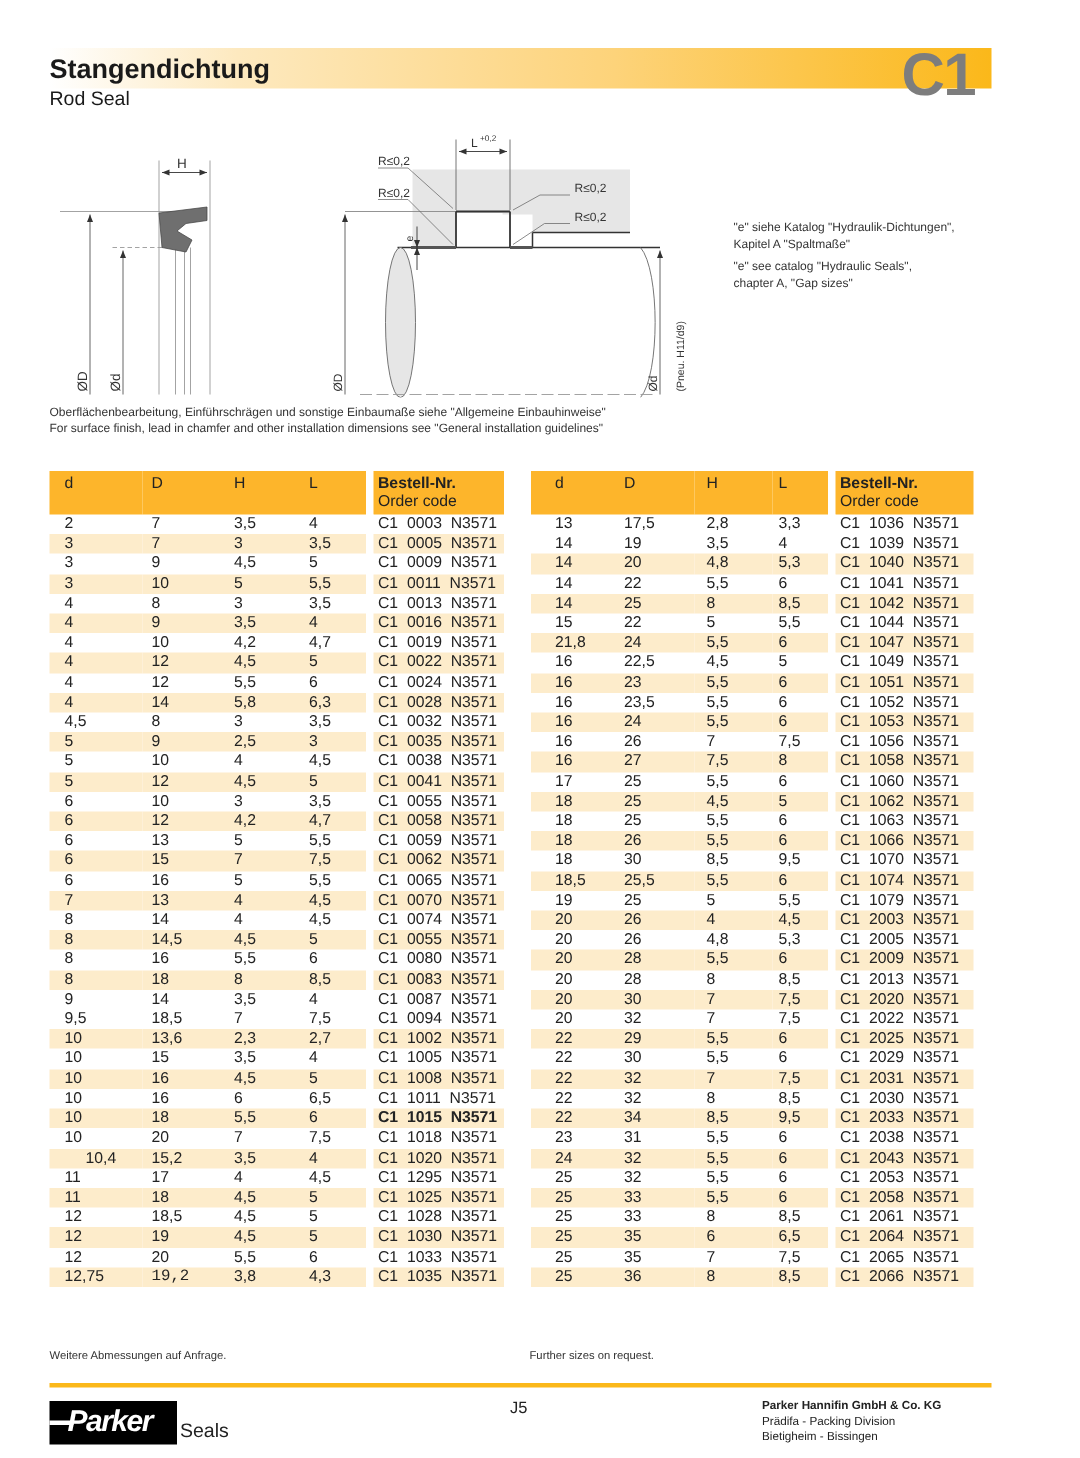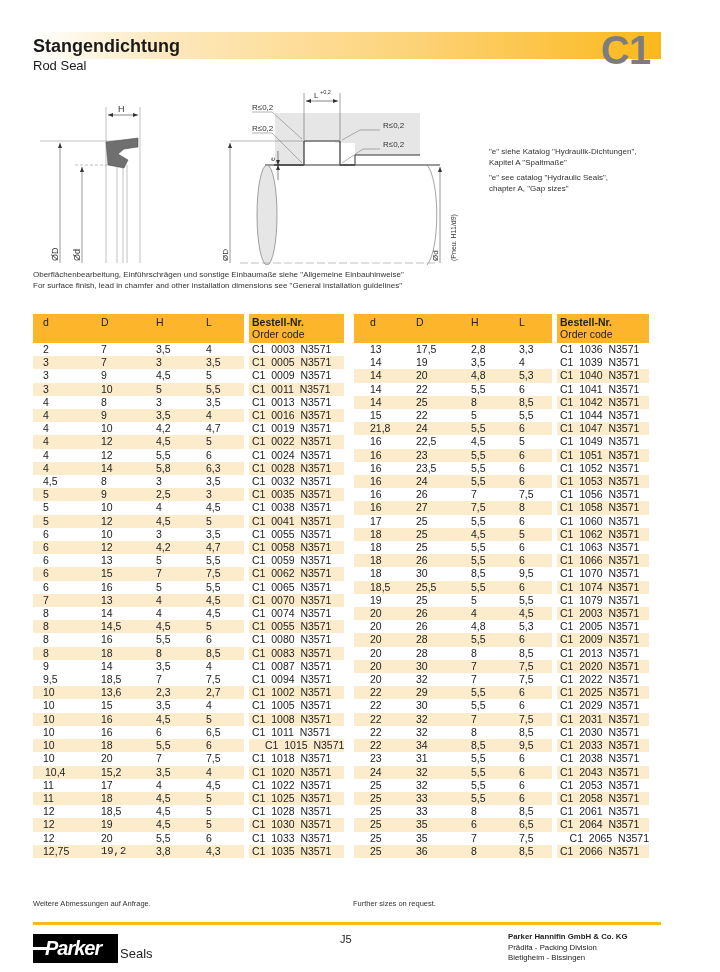--- a/index.html
+++ b/index.html
@@ -393,45 +393,45 @@
         <td style="padding-left: 0px;">6,5</td>
         <td class="gap"></td>
         <td style="padding-left: 3px; white-space: pre;">C1  1011  N3571</td>
       </tr>
       <tr class="alt">
         <td style="padding-left: 10px;">10</td>
         <td style="padding-left: 6px;">18</td>
         <td style="padding-left: 4px;">5,5</td>
         <td style="padding-left: 0px;">6</td>
         <td class="gap"></td>
-        <td style="padding-left: 16px; white-space: pre;">C1  1015  N3571</td>
+        <td style="padding-left: 3px; white-space: pre; font-weight: bold;">C1  1015  N3571</td>
       </tr>
       <tr>
         <td style="padding-left: 10px;">10</td>
         <td style="padding-left: 6px;">20</td>
         <td style="padding-left: 4px;">7</td>
         <td style="padding-left: 0px;">7,5</td>
         <td class="gap"></td>
         <td style="padding-left: 3px; white-space: pre;">C1  1018  N3571</td>
       </tr>
       <tr class="alt">
-        <td style="padding-left: 12px;">10,4</td>
+        <td style="padding-left: 24px;">10,4</td>
         <td style="padding-left: 6px;">15,2</td>
         <td style="padding-left: 4px;">3,5</td>
         <td style="padding-left: 0px;">4</td>
         <td class="gap"></td>
         <td style="padding-left: 3px; white-space: pre;">C1  1020  N3571</td>
       </tr>
       <tr>
         <td style="padding-left: 10px;">11</td>
         <td style="padding-left: 6px;">17</td>
         <td style="padding-left: 4px;">4</td>
         <td style="padding-left: 0px;">4,5</td>
         <td class="gap"></td>
-        <td style="padding-left: 3px; white-space: pre;">C1  1022  N3571</td>
+        <td style="padding-left: 3px; white-space: pre;">C1  1295  N3571</td>
       </tr>
       <tr class="alt">
         <td style="padding-left: 10px;">11</td>
         <td style="padding-left: 6px;">18</td>
         <td style="padding-left: 4px;">4,5</td>
         <td style="padding-left: 0px;">5</td>
         <td class="gap"></td>
         <td style="padding-left: 3px; white-space: pre;">C1  1025  N3571</td>
       </tr>
       <tr>
@@ -787,21 +787,21 @@
         <td style="padding-left: 4px;">6,5</td>
         <td class="gap"></td>
         <td style="padding-left: 3px; white-space: pre;">C1  2064  N3571</td>
       </tr>
       <tr>
         <td style="padding-left: 16px;">25</td>
         <td style="padding-left: 8px;">35</td>
         <td style="padding-left: 8px;">7</td>
         <td style="padding-left: 4px;">7,5</td>
         <td class="gap"></td>
-        <td style="padding-left: 3px; white-space: pre; text-align: right;">C1  2065  N3571</td>
+        <td style="padding-left: 3px; white-space: pre;">C1  2065  N3571</td>
       </tr>
       <tr class="alt">
         <td style="padding-left: 16px;">25</td>
         <td style="padding-left: 8px;">36</td>
         <td style="padding-left: 8px;">8</td>
         <td style="padding-left: 4px;">8,5</td>
         <td class="gap"></td>
         <td style="padding-left: 3px; white-space: pre;">C1  2066  N3571</td>
       </tr>
     </tbody>

